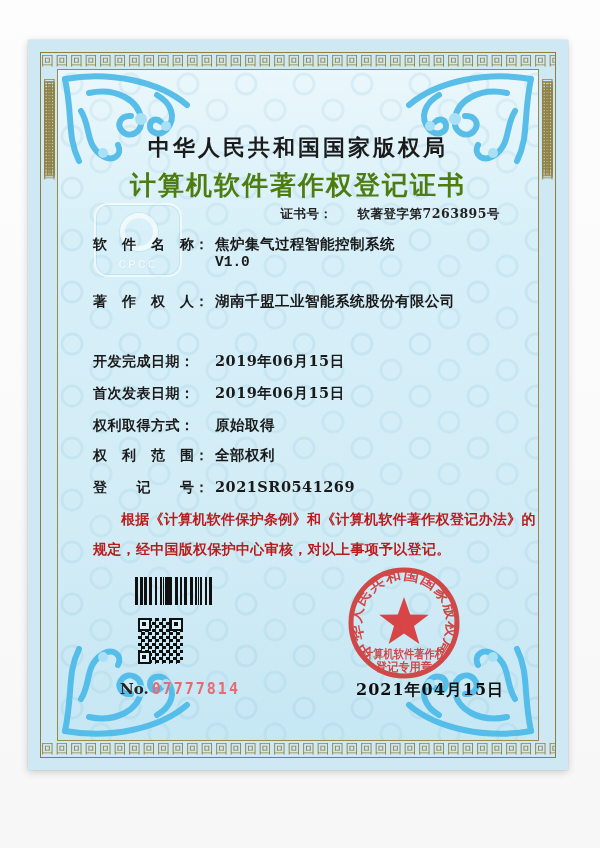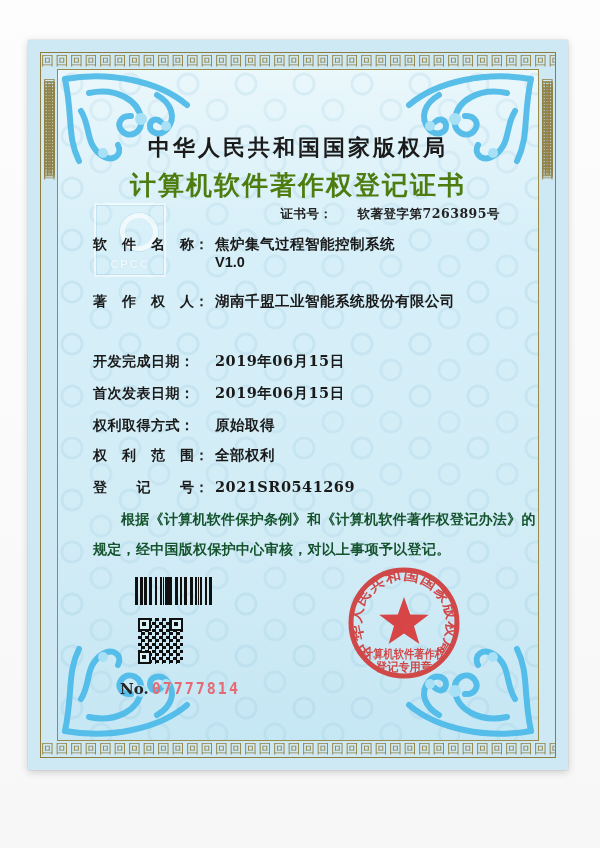--- a/index.html
+++ b/index.html
@@ -42,45 +42,45 @@
   
   .authority { position:absolute; left:0; right:0; top:93px; text-align:center;
                font-size:22px; font-weight:bold; color:#1b1b1b; letter-spacing:3px; }
   .cert-title { position:absolute; left:0; right:0; top:128px; text-align:center;
                 font-size:26px; font-weight:bold; color:#4d7c0f; letter-spacing:2px; }
   .cert-no { position:absolute; right:68px; top:166px; font-size:12.5px; font-weight:bold;
              color:#222; font-family:"DejaVu Serif", serif; letter-spacing:.5px; }
   .cert-no .lbl { margin-right:25px; }
 
   
-  .emboss { position:absolute; left:66px; top:163px; width:72px; height:74px;
-            border-radius:2px; border:2px solid rgba(255,255,255,.75);
+  .emboss { position:absolute; left:66px; top:163px; width:88px; height:74px;
+            border-radius:14px; border:2px solid rgba(255,255,255,.75);
             box-shadow:inset 0 0 0 1px rgba(140,195,220,.35); opacity:.8; }
   .emboss .ring { position:absolute; left:24px; top:8px; width:38px; height:38px; border-radius:50%;
                   border:5px solid rgba(255,255,255,.8); box-shadow:0 0 0 1px rgba(140,195,220,.3); }
   .emboss .wm-text { position:absolute; left:0; right:0; bottom:5px; text-align:center;
                      font-size:11px; font-weight:bold; letter-spacing:2px;
                      color:rgba(255,255,255,.95); text-shadow:0 0 1px rgba(120,180,210,.6); }
 
   
   .row { position:absolute; left:65px; font-size:14px; font-weight:bold; color:#1a1a1a; white-space:nowrap; }
   .row .lbl { display:inline-block; width:122px; letter-spacing:.5px; }
   .row .val { font-family:"DejaVu Serif", serif; font-size:14.5px; letter-spacing:.5px;text-align:right; }
   .r-name    { top:195px; }
-  .r-version { top:214px; left:187px; font-family:Liberation Sans, sans-serif; font-size:14.5px; font-weight:bold; color:#1a1a1a; position:absolute; }
+  .r-version { top:214px; left:187px; font-family:Liberation Mono, monospace; font-size:14.5px; font-weight:bold; color:#1a1a1a; position:absolute; }
   .r-owner   { top:252px; }
   .r-dev     { top:300px;margin-top:12px; }
   .r-pub     { top:344px; }
   .r-acq     { top:376px; }
   .r-scope   { top:406px; }
   .r-reg     { top:438px; }
 
   
   .stmt { position:absolute; left:65px; width:418px; font-size:14px; font-weight:bold;
-          color:#14532d; font-family:"DejaVu Serif", serif; letter-spacing:.3px; white-space:nowrap; }
+          color:#b91c1c; font-family:"DejaVu Serif", serif; letter-spacing:.3px; white-space:nowrap; }
   .stmt1 { top:471px; left:93px; }
   .stmt2 { top:501px; }
 
   
   .barcode { position:absolute; left:107px; top:537px; width:77px; height:28px;
     background:
       repeating-linear-gradient(90deg,#101010 0 2px,transparent 2px 5px),
       repeating-linear-gradient(90deg,#101010 0 1px,transparent 1px 7px),
       repeating-linear-gradient(90deg,transparent 0 9px,#101010 9px 12px,transparent 12px 23px);
   }
@@ -216,20 +216,21 @@
     <div class="barcode"></div>
     <div class="qr">
       <div class="finder f-tl"></div>
       <div class="finder f-tr"></div>
       <div class="finder f-bl"></div>
     </div>
 
     <div class="serial">
       <span>No.</span><span class="num">07777814</span>
     </div>
+    <div class="issue-date">2021年04月15日</div>
 
     <svg class="seal" viewBox="0 0 120 120">
       <circle cx="60" cy="60" r="53" fill="none" stroke="#d23c3c" stroke-width="5"></circle>
       <defs>
         <path id="sealArc" d="M 29.6 90.4 A 43 43 0 1 1 90.4 90.4" fill="none"></path>
       </defs>
       <text font-size="13.5" font-weight="bold" fill="#d23c3c" font-family="Liberation Sans, sans-serif" letter-spacing="1">
         <textPath href="#sealArc" startOffset="0" textLength="200" lengthAdjust="spacingAndGlyphs">中华人民共和国国家版权局</textPath>
       </text>
       <polygon fill="#d8393a" points="60,34 66.2,51.4 84.8,51.7 70,63.1 75.4,81 60,70.4 44.6,81 50,63.1 35.2,51.7 53.8,51.4"></polygon>

